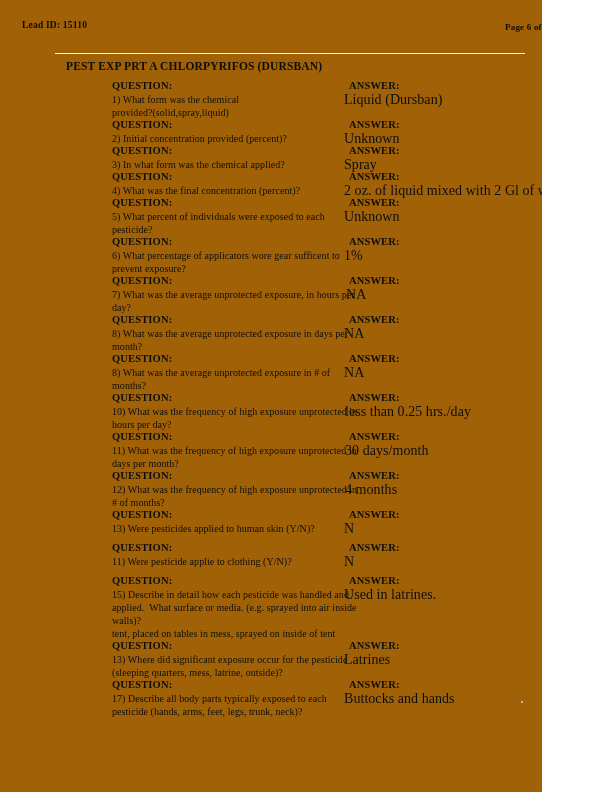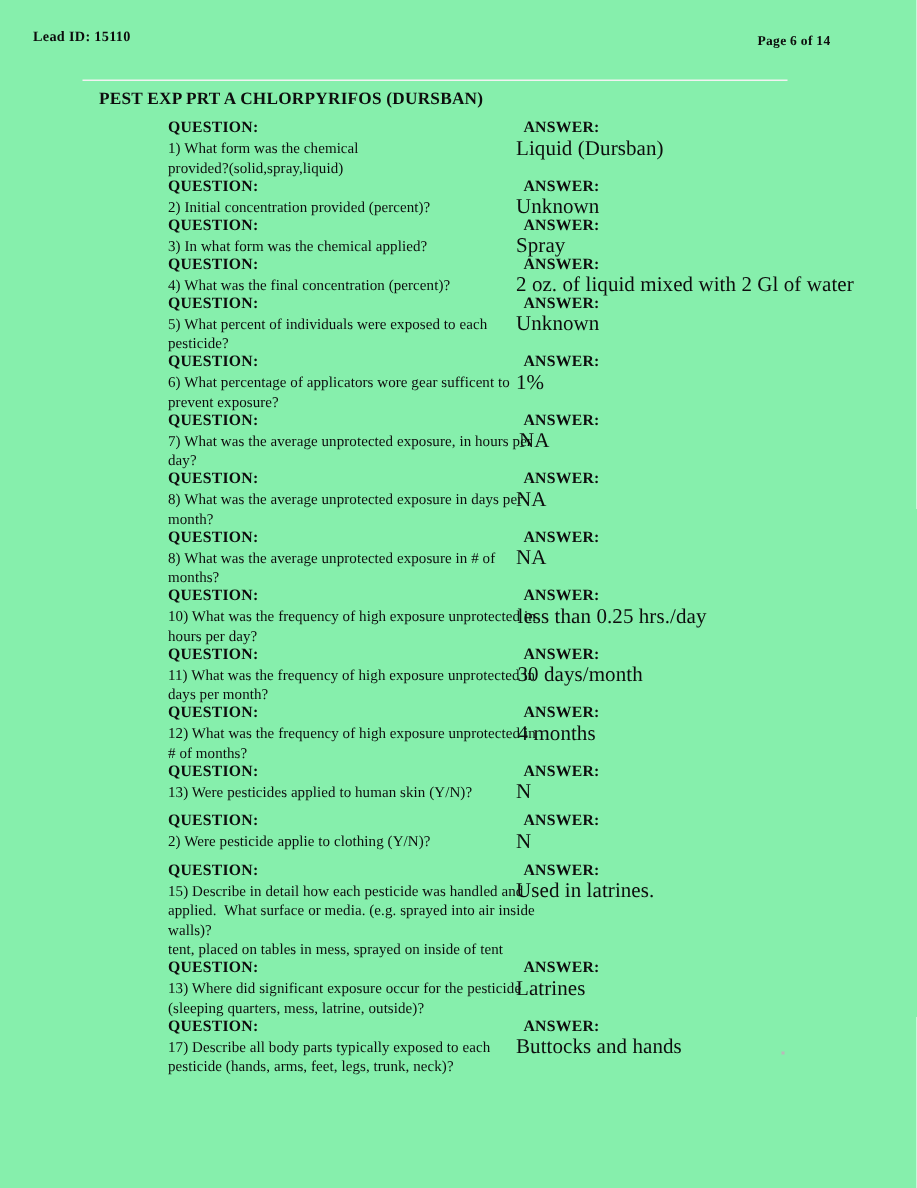--- a/index.html
+++ b/index.html
@@ -7,23 +7,23 @@
     margin: 0;
     padding: 0;
     background: #ffffff;
   }
   body {
     font-family: "Liberation Serif", "DejaVu Serif", serif;
     color: #0d0d0d;
   }
   #page {
     position: relative;
-    width: 611px;
+    width: 542px;
     height: 792px;
-    background: #86efac;
+    background: #a16207;
     overflow: hidden;
     text-decoration: underline;
   }
 
   
   #page-header {
     position: absolute;
     top: 20px;
     left: 0;
     width: 611px;
@@ -318,21 +318,21 @@
           <div class="a-text" style="left: 298px; top: 0px;">N</div>
         </div>
       </div>
       <div class="qa-block">
         <div class="qa-labels">
           <div class="lbl-question">QUESTION:</div>
           <div class="lbl-answer">ANSWER:</div>
         </div>
         <div class="qa-text" style="height: 20px;">
           <div class="q-text">
-            <span class="qline">2) Were pesticide applie to clothing (Y/N)?</span>
+            <span class="qline">11) Were pesticide applie to clothing (Y/N)?</span>
           </div>
           <div class="a-text" style="left: 298px; top: 0px;">N</div>
         </div>
       </div>
       <div class="qa-block">
         <div class="qa-labels">
           <div class="lbl-question">QUESTION:</div>
           <div class="lbl-answer">ANSWER:</div>
         </div>
         <div class="qa-text" style="height: 52px;">

